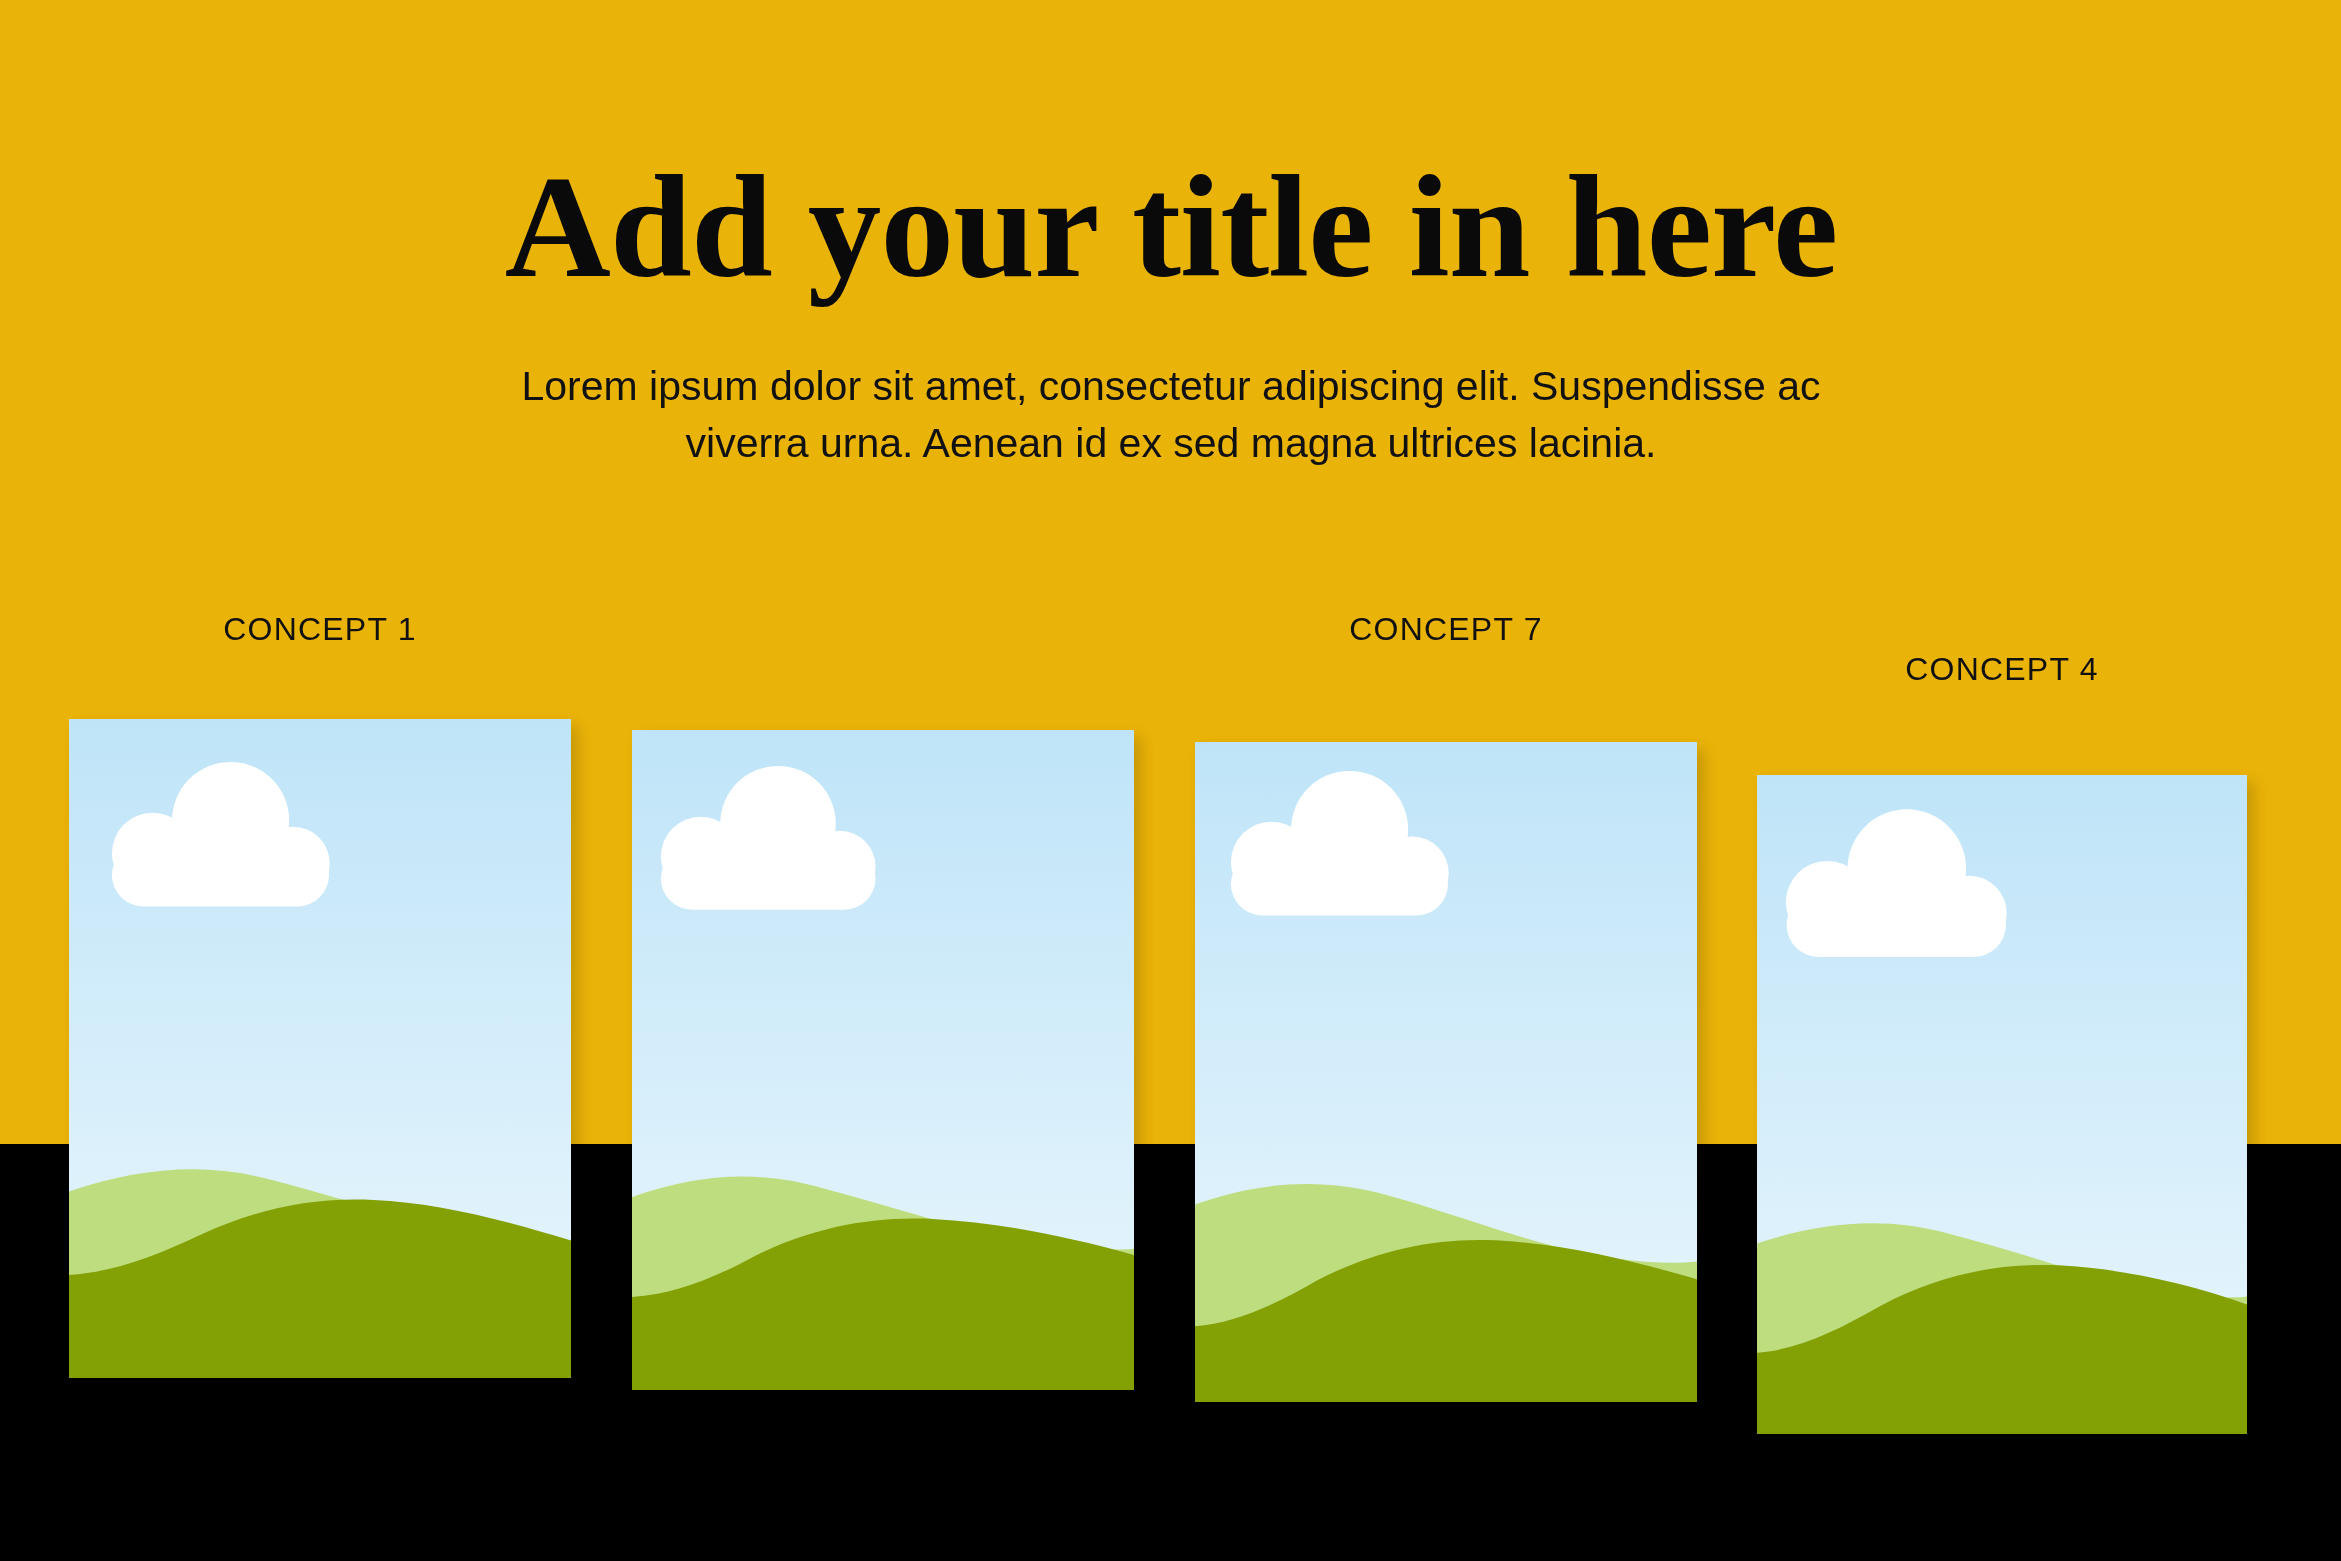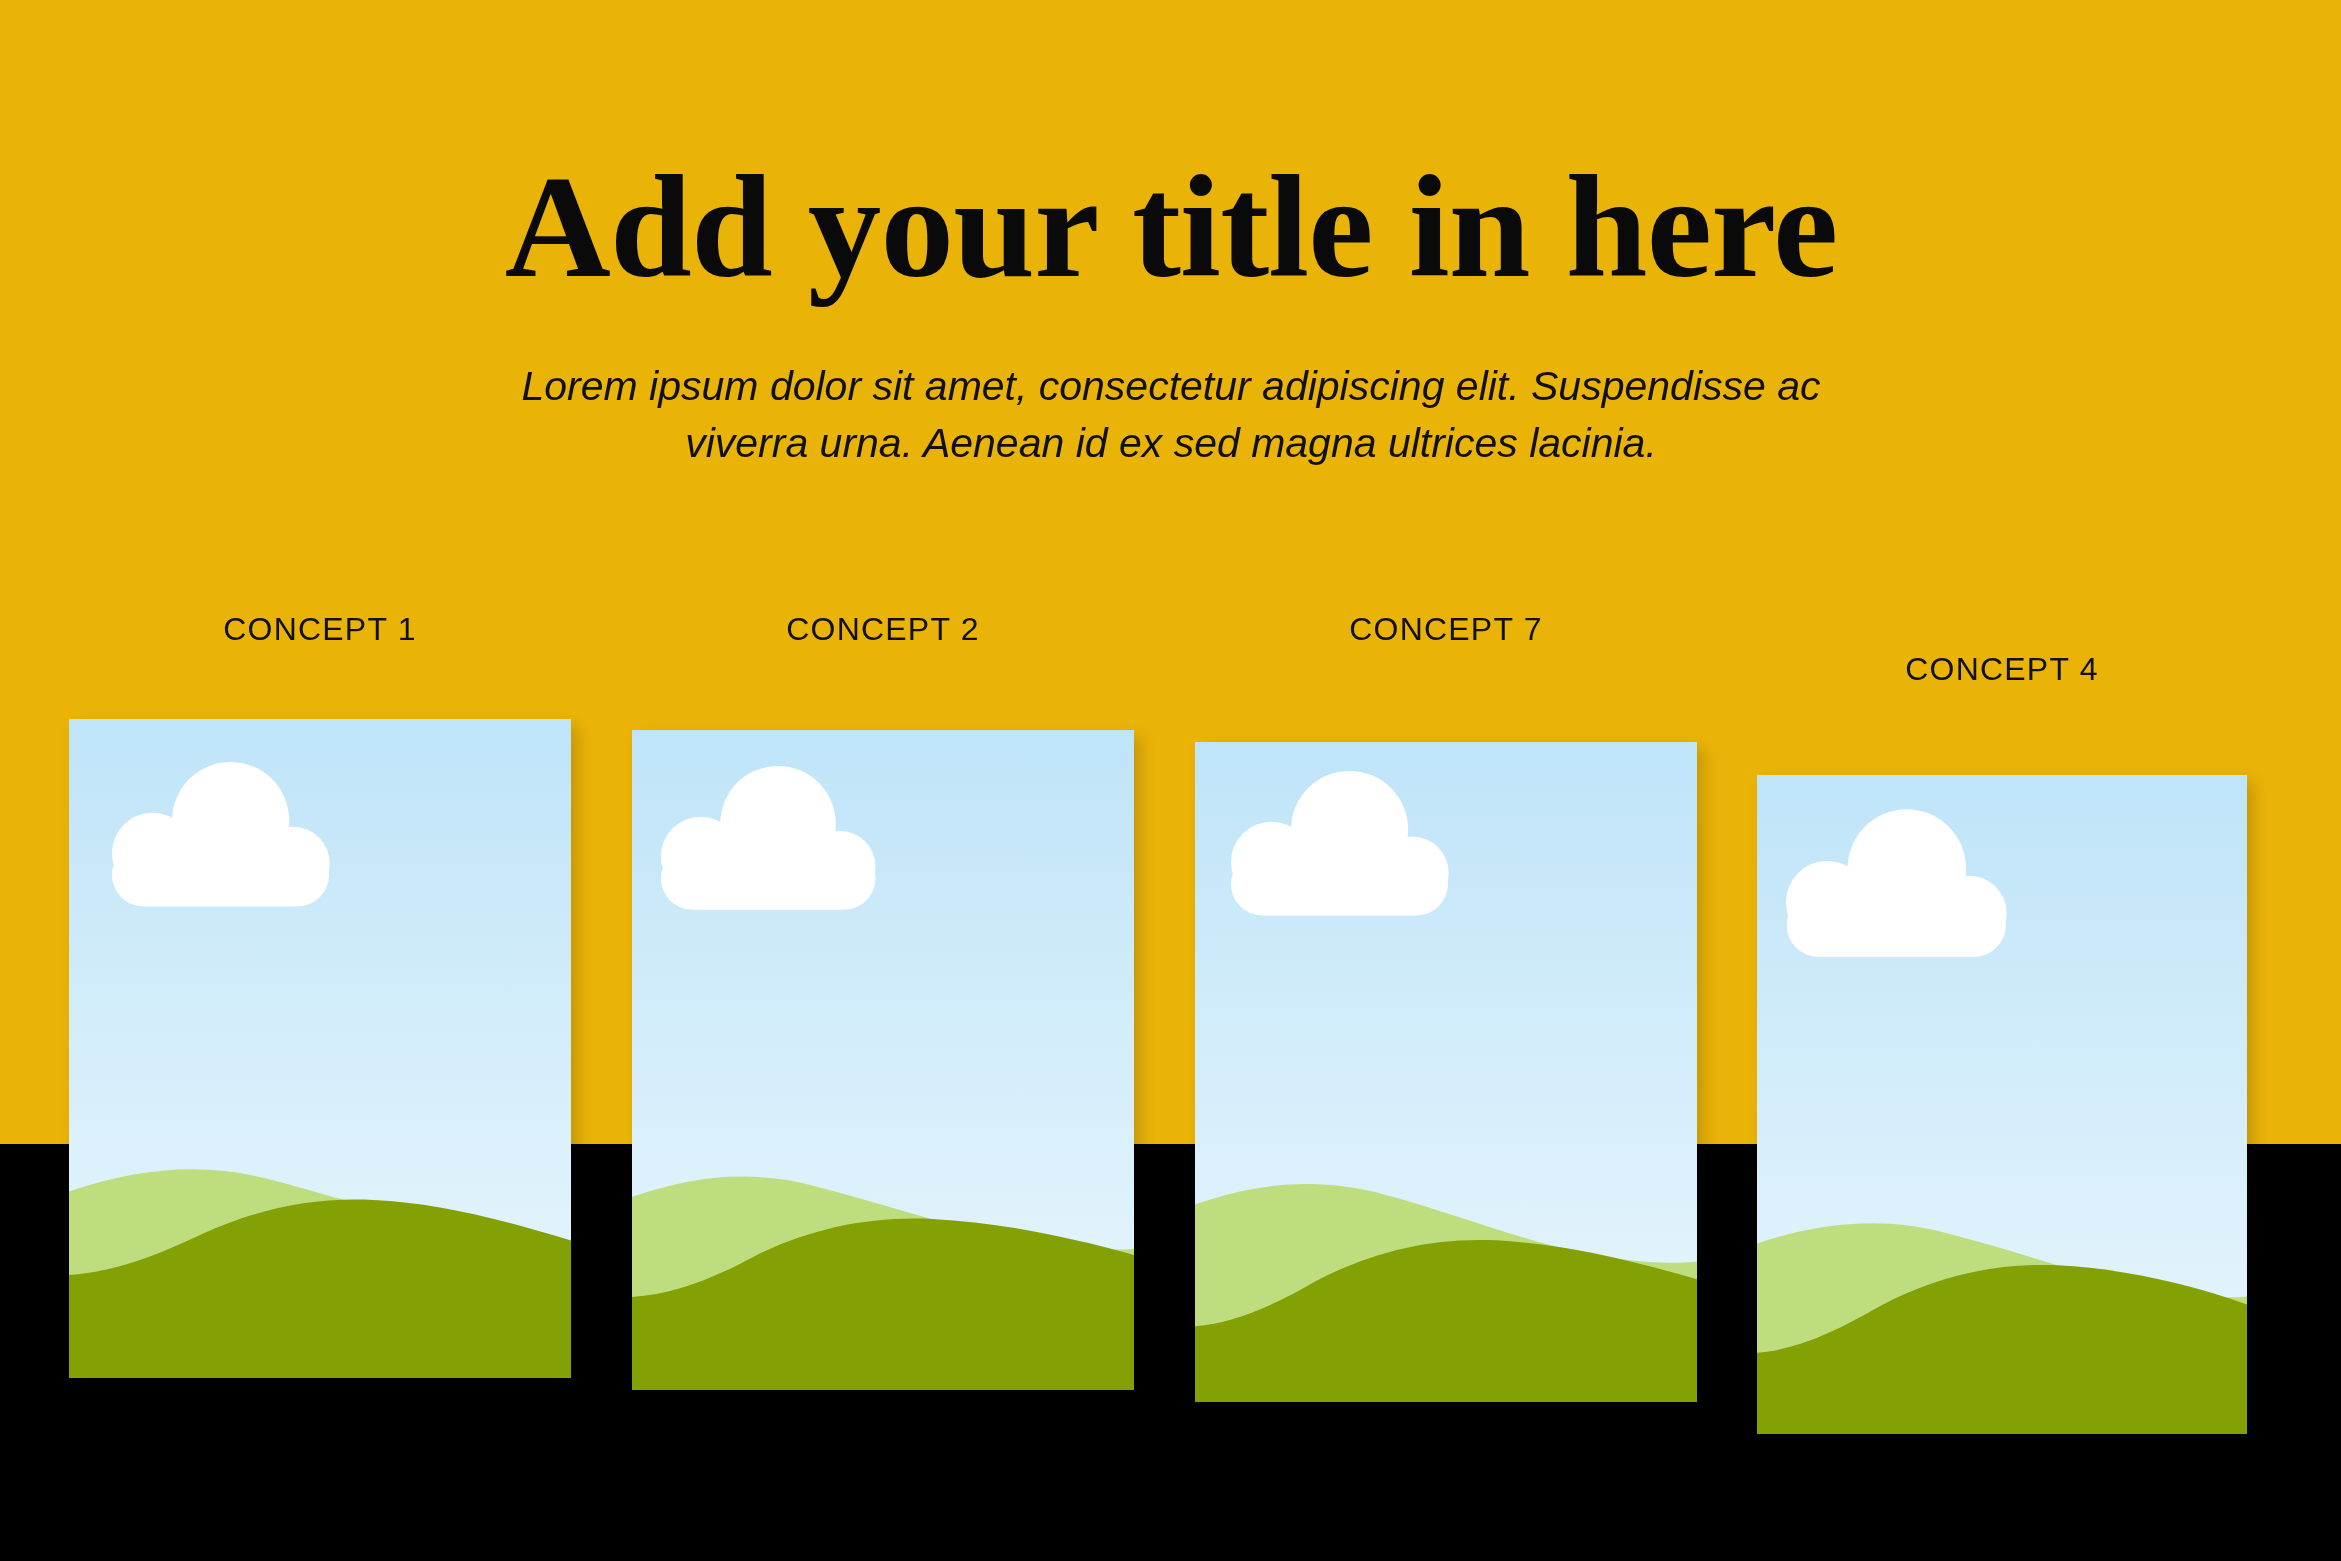--- a/index.html
+++ b/index.html
@@ -66,21 +66,20 @@
     left: 50%;
     transform: translateX(-50%);
     top: 358px;
     width: 1390px;
     text-align: center;
     font-family: "Liberation Sans", sans-serif;
     font-weight: 400;
     font-size: 41px;
     line-height: 1.40;
     color: #111111;
-    font-style: italic;
   }
 
   
   #cards {
     position: absolute;
     left: 0;
     top: 0;
     width: 2342px;
     height: 1561px;
     z-index: 2;
@@ -171,21 +170,20 @@
             <circle cx="287" cy="185" r="47"></circle>
             <rect x="55" y="160" width="278" height="80" rx="40"></rect>
           </g>
           <path fill="#bedd7f" d="M0,605 C90,575 170,568 250,588 C330,608 400,632 470,648 C540,664 600,670 643,668 L643,844 L0,844 Z"></path>
           <path fill="#83a105" d="M0,712 C60,708 110,688 170,660 C240,628 310,612 390,616 C470,620 545,638 643,668 L643,844 L0,844 Z"></path>
         </svg>
       </div>
     </div>
 
     <div class="concept" id="concept-2">
-      <div class="concept-label">CONCEPT 2</div>
       <div class="concept-card">
         <svg viewBox="0 0 643 845" preserveAspectRatio="none">
           <defs>
             <linearGradient id="sky2" x1="0" y1="0" x2="0" y2="1">
               <stop offset="0%" stop-color="#bfe4f8"></stop>
               <stop offset="100%" stop-color="#eaf7fd"></stop>
             </linearGradient>
           </defs>
           <rect x="0" y="0" width="643" height="845" fill="url(#sky2)"></rect>
           <g fill="#ffffff">

